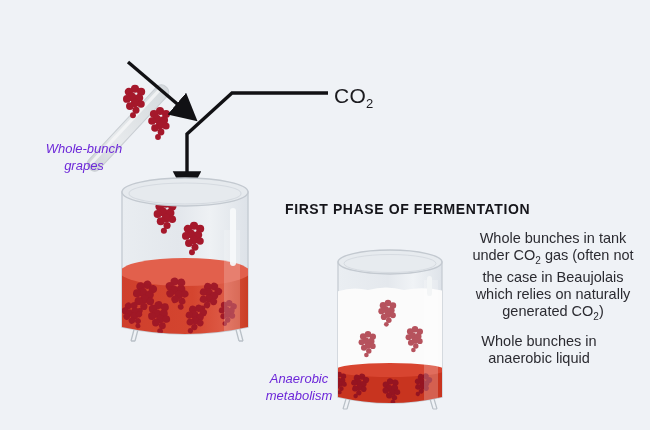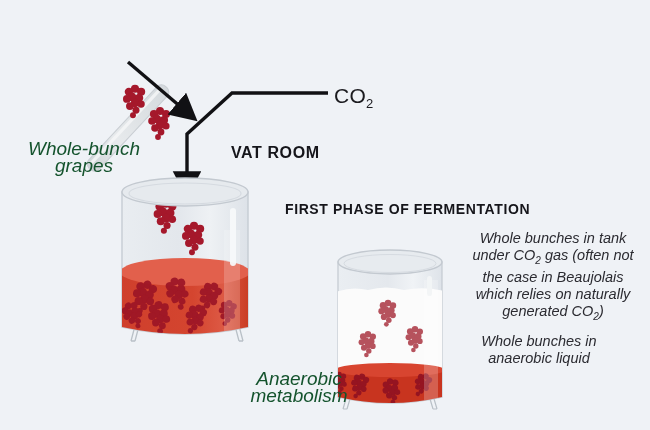--- a/index.html
+++ b/index.html
@@ -27,24 +27,24 @@
     height: 430px;
   }
   .txt {
     position: absolute;
     color: #1b1b1f;
     white-space: pre;
     text-align: center;
   }
   .italic-label {
     font-style: italic;
-    font-size: 19px;
+    font-size: 13px;
     line-height: 17px;
     text-align: center;
-    color: #14532d;
+    color: #6d28d9;
   }
   .heading {
     font-weight: bold;
     letter-spacing: 0.6px;
     color: #15151a;
   }
   #vat-room-label {
     left: 231px;
     top: 144px;
     font-size: 16px;
@@ -70,21 +70,20 @@
     top: 84px;
     font-size: 21px;
     color: #1b1b1f;
     letter-spacing: 0.3px;
   }
   #co2-label sub {
     font-size: 13px;
   }
   .right-note {
     position: absolute;
-    font-style: italic;
     font-size: 14.5px;
     line-height: 17px;
     text-align: center;
     color: #2b2b31;
     white-space: pre-line;
   }
   #note-under-co2 {
     left: 455px;
     top: 230px;
     width: 196px;
@@ -239,21 +238,20 @@
           <use href="#grapeCluster" transform="translate(340,382) scale(0.68) rotate(-6)"></use>
         </g>
         <rect x="424" y="280" width="14" height="132" fill="#ffffff" opacity="0.22"></rect>
       </g>
       <rect x="427" y="276" width="5" height="20" rx="2.5" fill="#f2f4f6" opacity="0.95"></rect>
       <ellipse cx="390" cy="262" rx="52" ry="12" fill="#e7ebef" stroke="#c3c9d0" stroke-width="1.3"></ellipse>
       <ellipse cx="390" cy="263.5" rx="46" ry="9" fill="none" stroke="#d6dbe1" stroke-width="1"></ellipse>
     </g>
   </svg>
 
-  <div class="txt heading" id="vat-room-label">VAT ROOM</div>
 
   <div class="txt heading" id="first-phase-label">FIRST PHASE OF FERMENTATION</div>
 
   <div class="txt" id="co2-label"><span>CO</span><sub>2</sub></div>
 
   <div class="txt italic-label" id="whole-bunch-label">Whole-bunch
 grapes</div>
 
   <div class="txt italic-label" id="anaerobic-label">Anaerobic
 metabolism</div>

